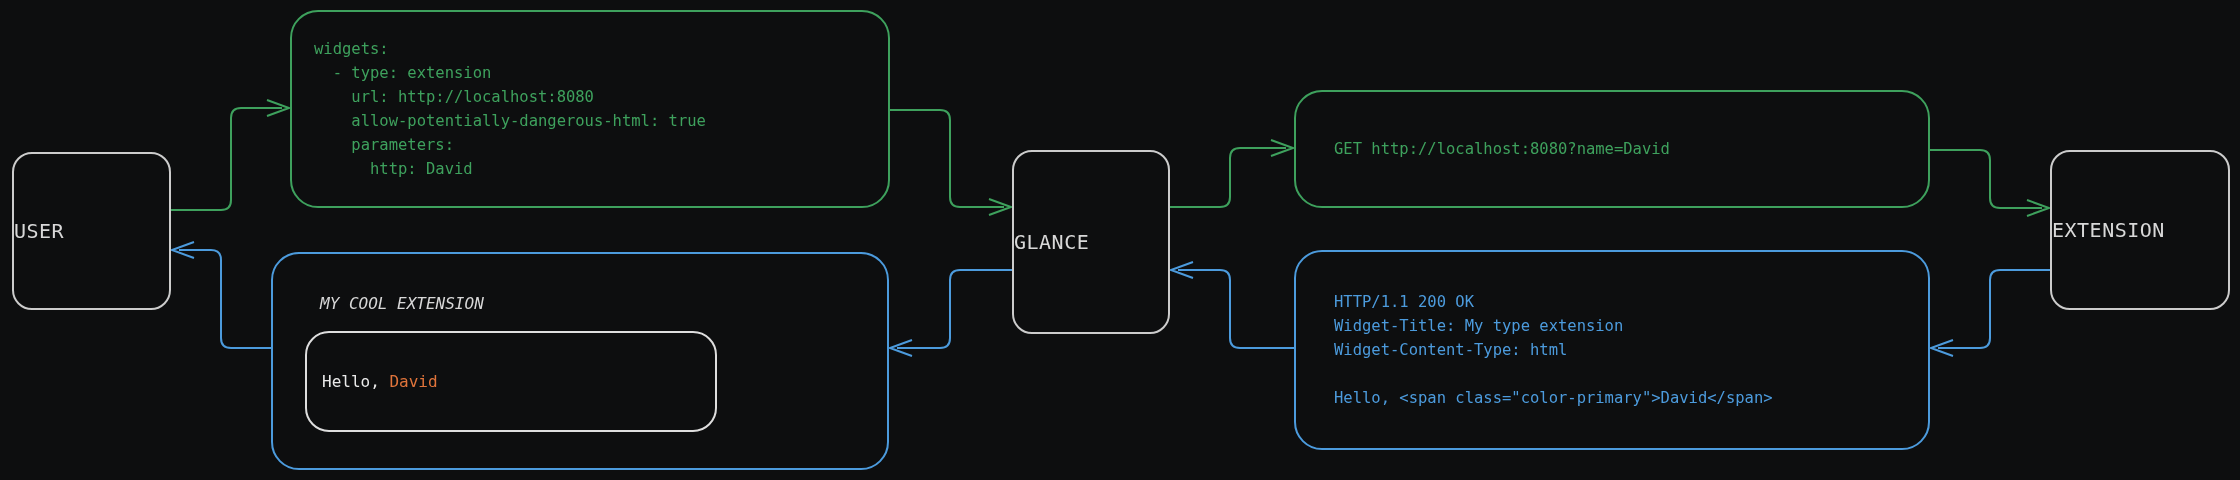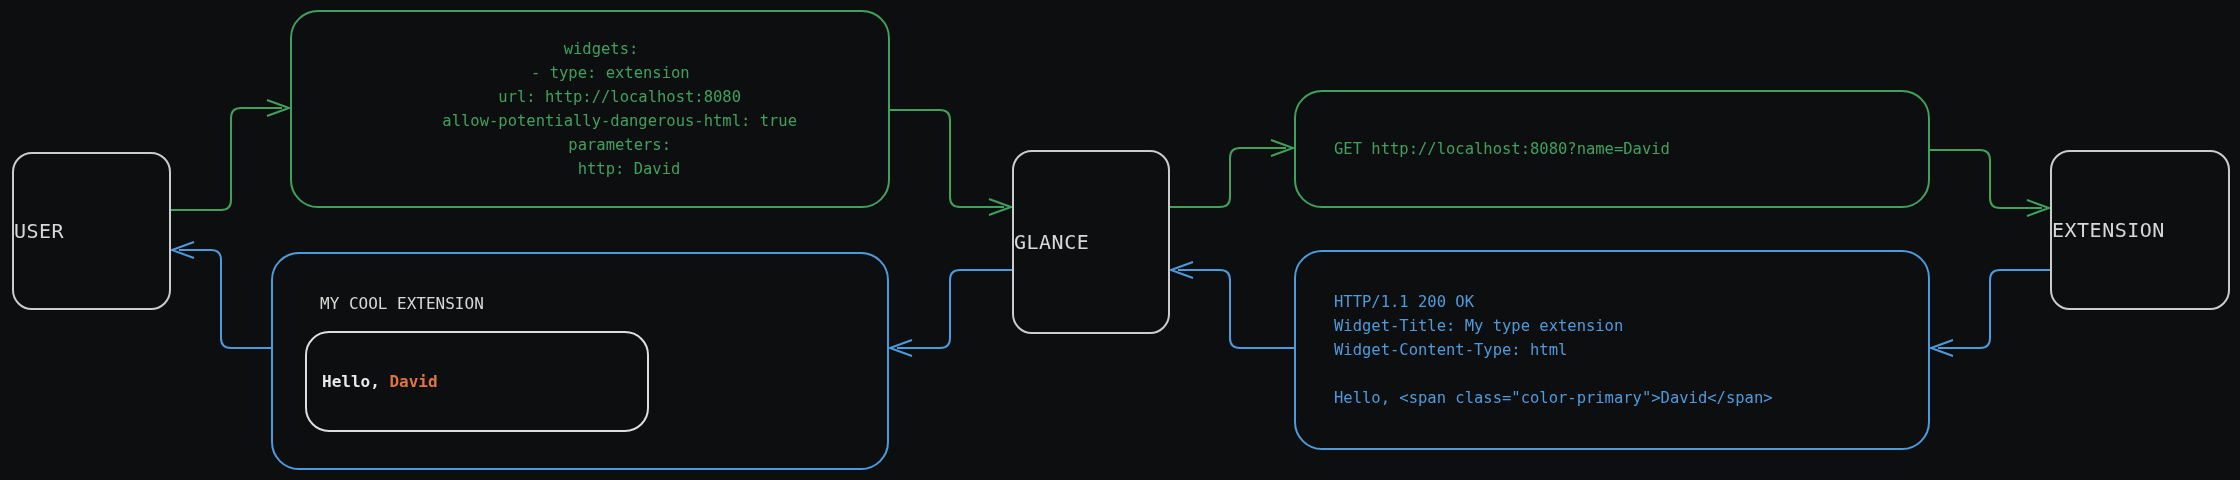--- a/index.html
+++ b/index.html
@@ -37,43 +37,42 @@
   .node-user{left:12px;top:152px;width:159px;height:158px;}
   .node-glance{left:1012px;top:150px;width:158px;height:184px;}
   .node-extension{left:2050px;top:150px;width:180px;height:160px;}
 
   .bigbox{
     position:absolute;
     box-sizing:border-box;
     border-radius:28px;
     background:var(--bg);
   }
-  .bigbox.green-border{border:2px solid var(--green);color:var(--green);text-align:center;}
+  .bigbox.green-border{border:2px solid var(--green);color:var(--green);}
   .bigbox.blue-border{border:2px solid var(--blue);color:var(--blue);}
 
   .code-line{white-space:pre;font-size:15.5px;line-height:24px;height:24px;}
 
   .config-box{left:290px;top:10px;width:600px;height:198px;padding:25px 0 0 22px;}
   .request-box{left:1294px;top:90px;width:636px;height:118px;display:flex;align-items:center;padding-left:38px;}
   .request-box .code-line{padding:0;}
   .response-box{left:1294px;top:250px;width:636px;height:200px;padding:38px 17px 0 38px;}
 
   .widget-box{left:271px;top:252px;width:618px;height:218px;}
   .widget-title{
     position:absolute;left:47px;top:290px;
-    color:var(--text-light);font-size:16px;line-height:24px;white-space:pre;
+    color:var(--text-light);font-size:16px;line-height:24px;white-space:pre;font-style:italic;
   }
   .widget-inner{
-    position:absolute;left:32px;top:77px;width:344px;height:101px;
+    position:absolute;left:32px;top:77px;width:412px;height:101px;
     box-sizing:border-box;
     border:2px solid var(--inner-border);
     border-radius:24px;
     display:flex;align-items:center;
     padding-left:15px;
-    font-weight:bold;
   }
   .greeting{font-size:16px;white-space:pre;color:#eaeaea;}
   .greeting .name{color:var(--orange);}
   .widget-box .widget-title{top:38px;left:47px;}
 </style>
 </head>
 <body>
 
 <div class="canvas">
 

